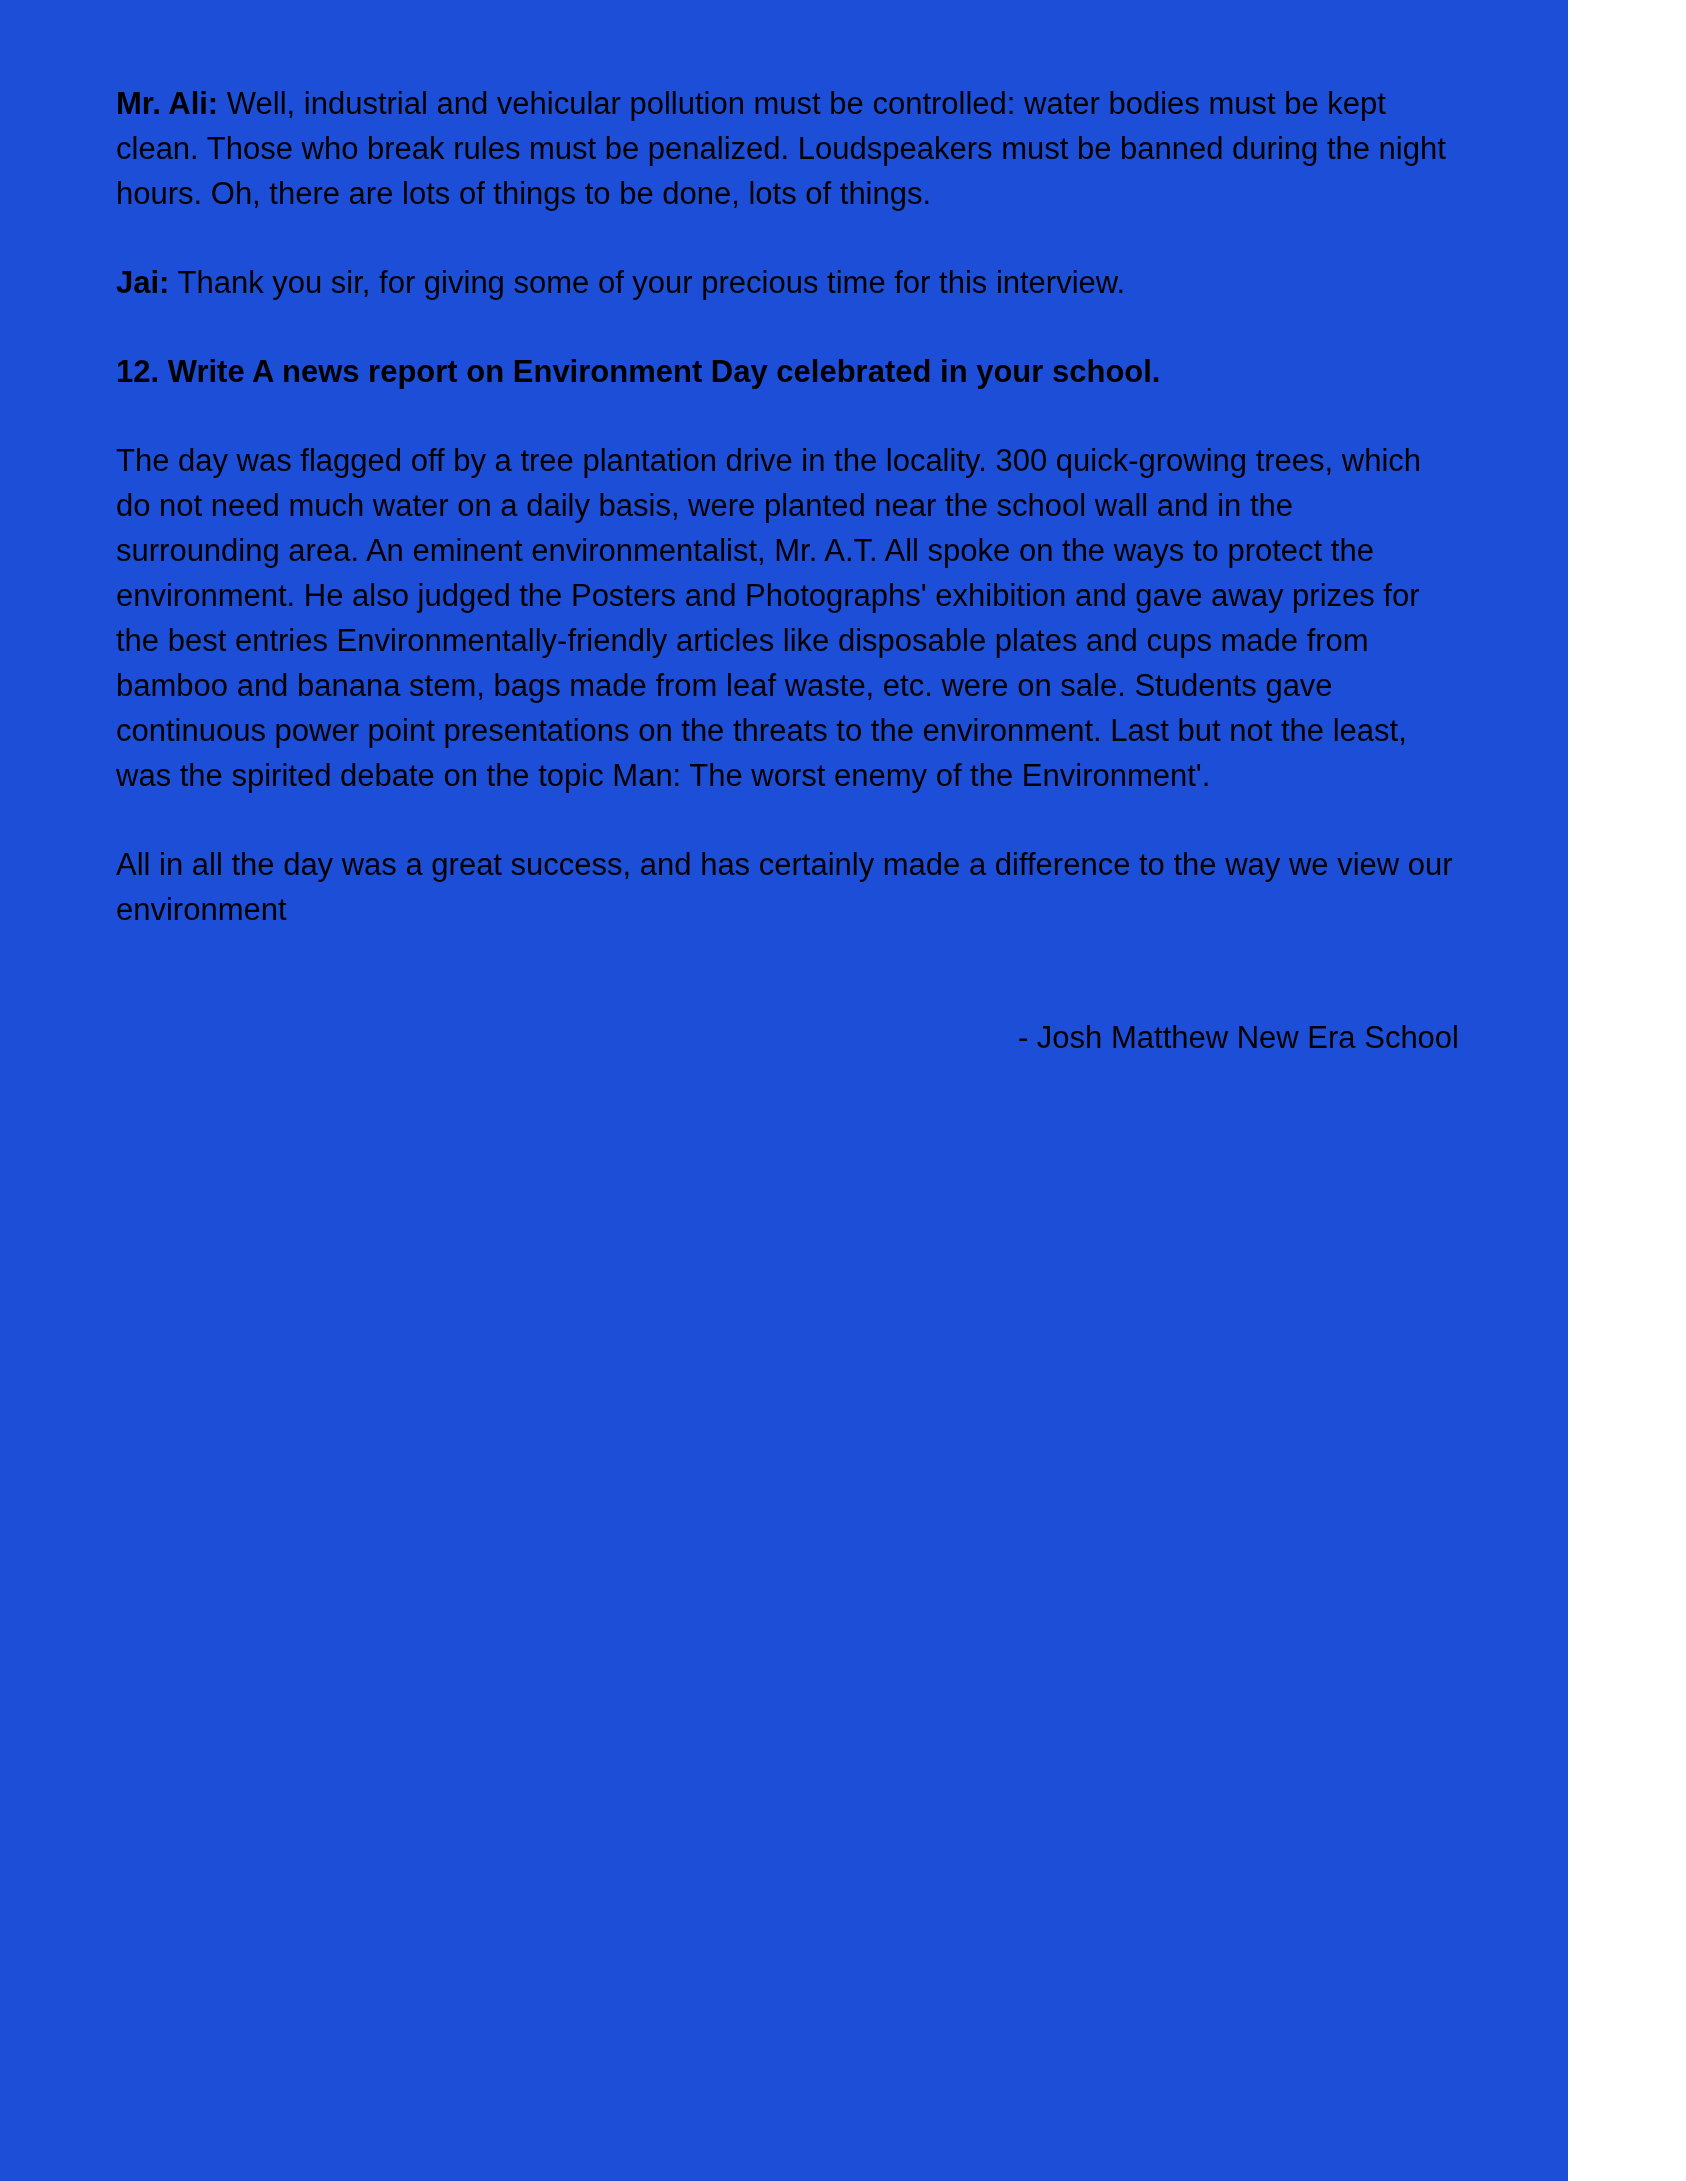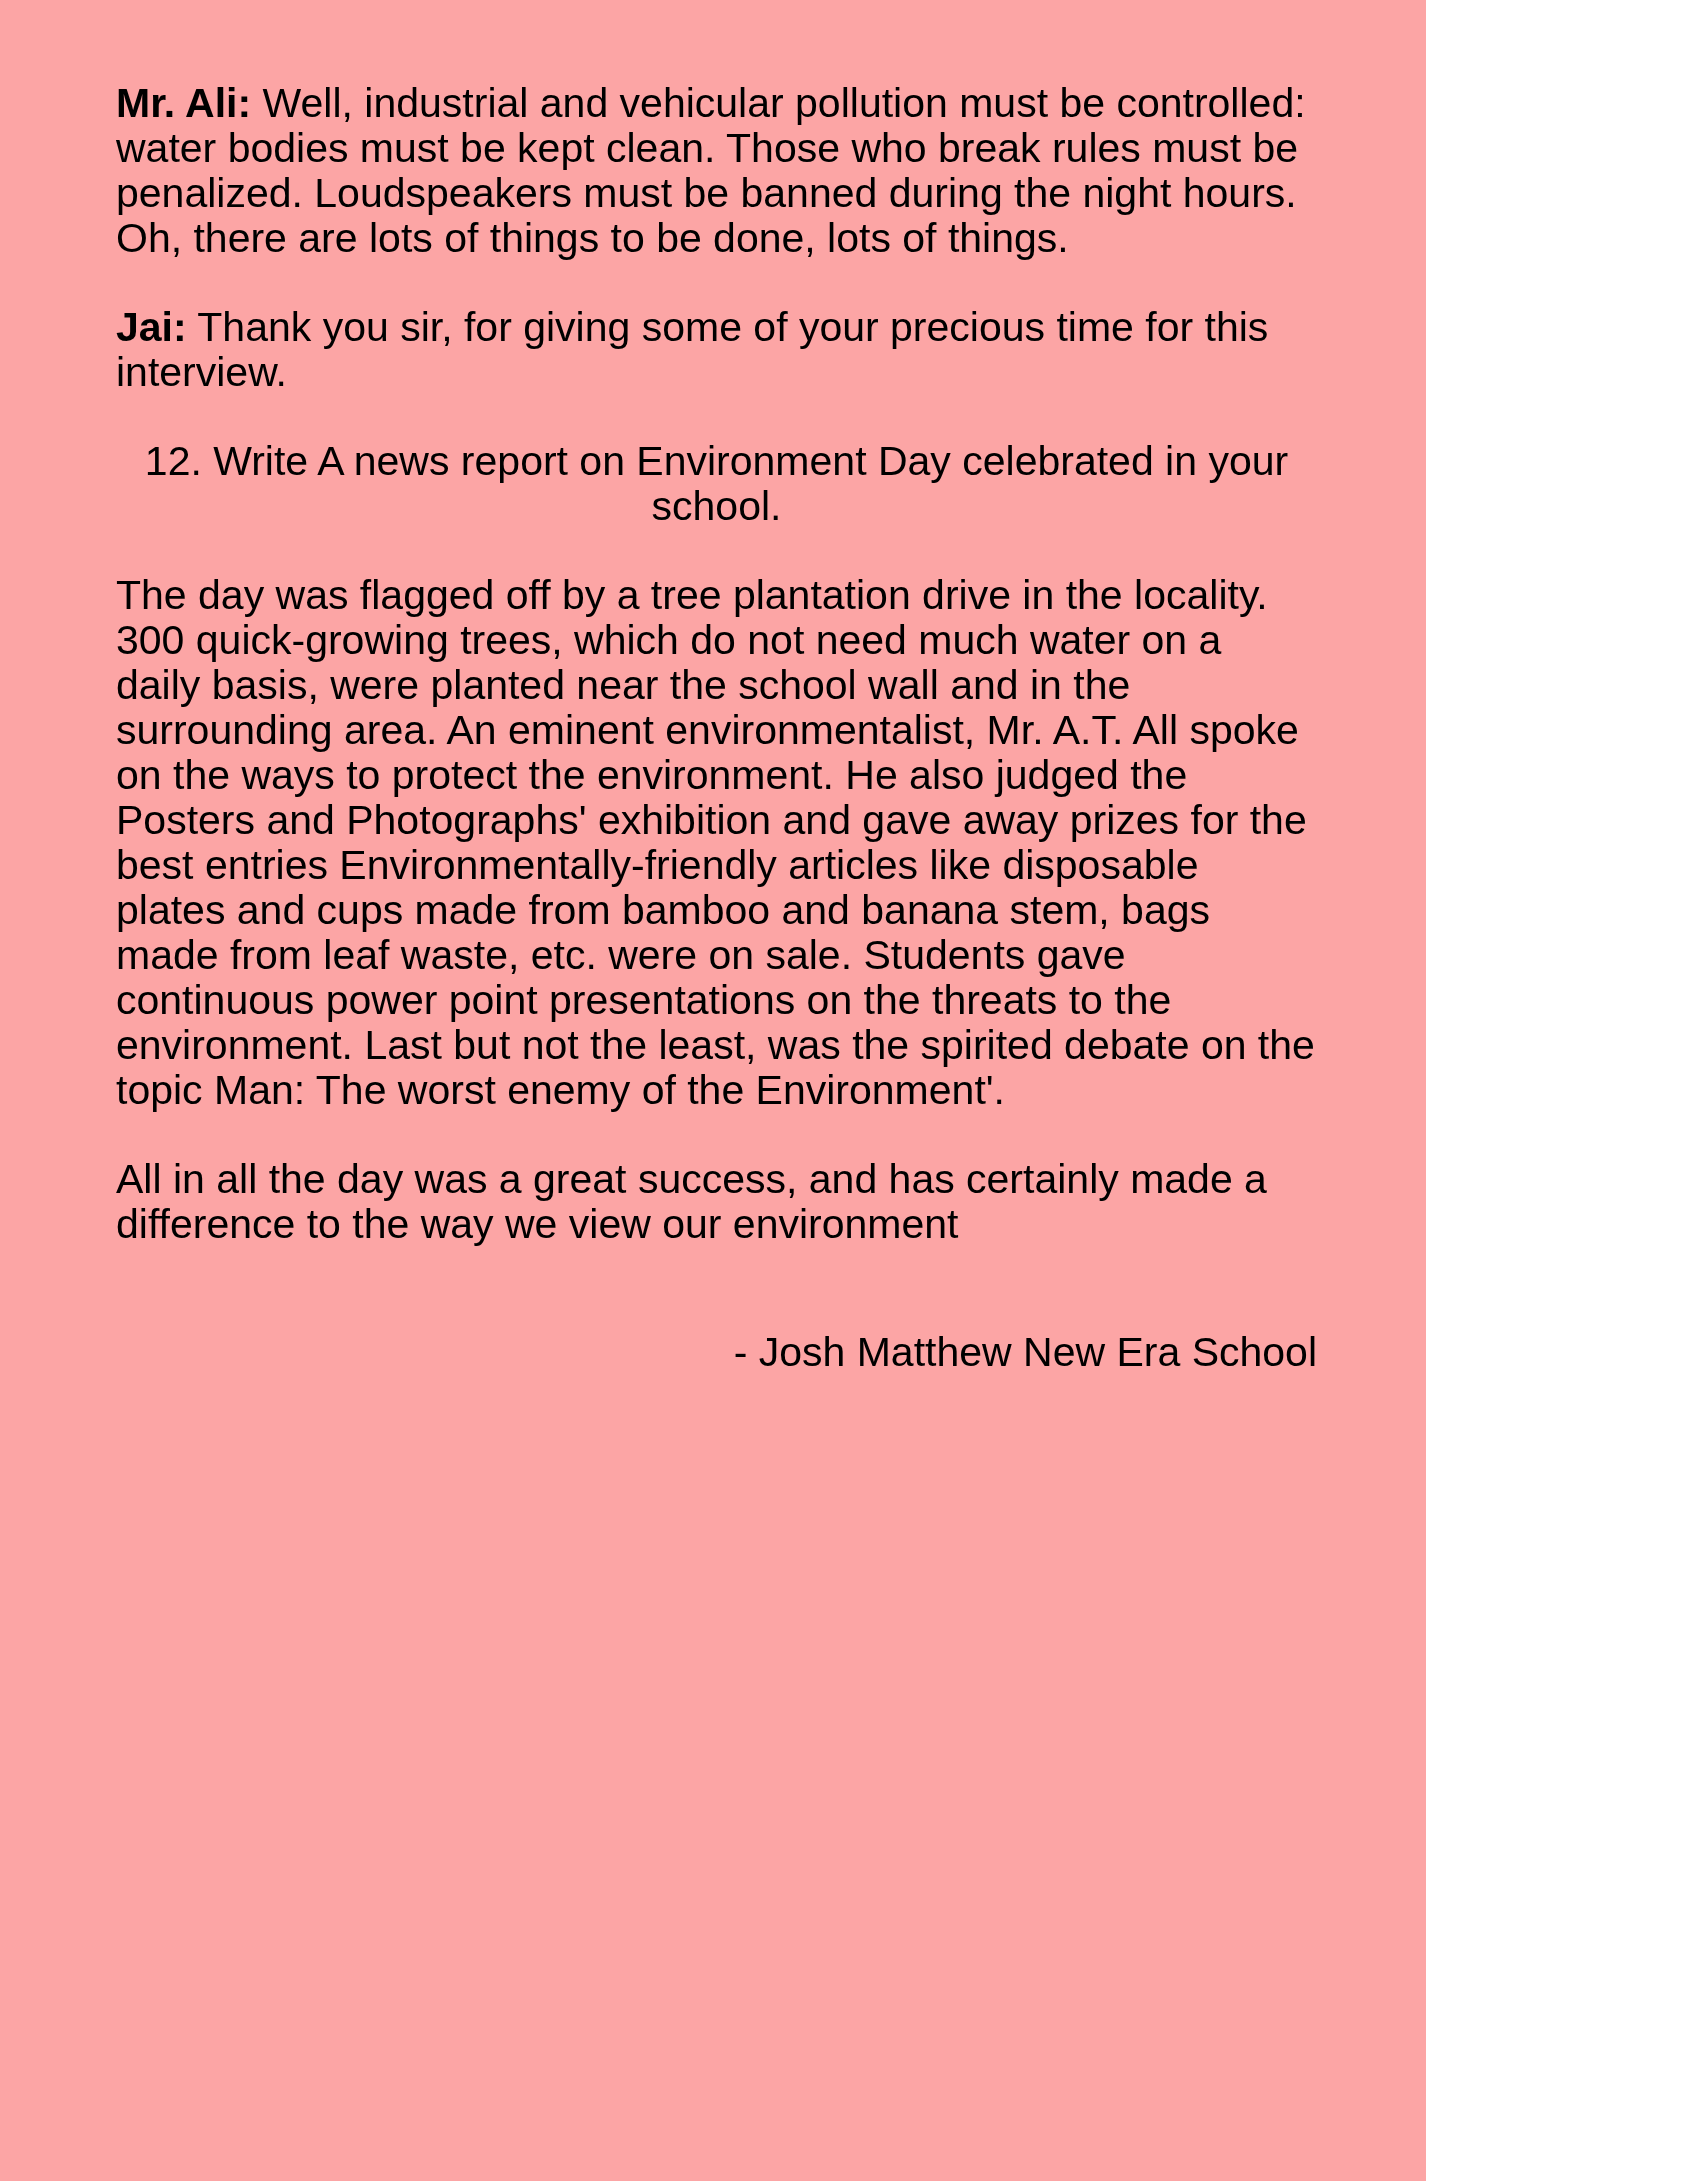--- a/index.html
+++ b/index.html
@@ -2,40 +2,39 @@
 <html><head>
 <meta charset="utf-8">
 <style>
   html, body {
     margin: 0;
     padding: 0;
     background: #ffffff;
   }
   .page {
     position: relative;
-    width: 1426px;
+    width: 1568px;
     height: 2181px;
-    background: #fca5a5;
+    background: #1d4ed8;
     color: #000000;
     font-family: "Liberation Sans", "DejaVu Sans", sans-serif;
-    font-size: 41px;
+    font-size: 31px;
     line-height: 45px;
     box-sizing: border-box;
     padding: 81px 109px 0 116px;
     overflow: hidden;
   }
   .para {
     margin: 0 0 44px 0;
   }
   .speaker {
     font-weight: bold;
   }
   .question {
-    font-weight: normal;
-    text-align: center;
+    font-weight: bold;
   }
   .answer-block {
     font-weight: bold;
     margin: 0 0 44px 0;
   }
   .answer-block .line {
     display: block;
   }
   .signature {
     text-align: right;

